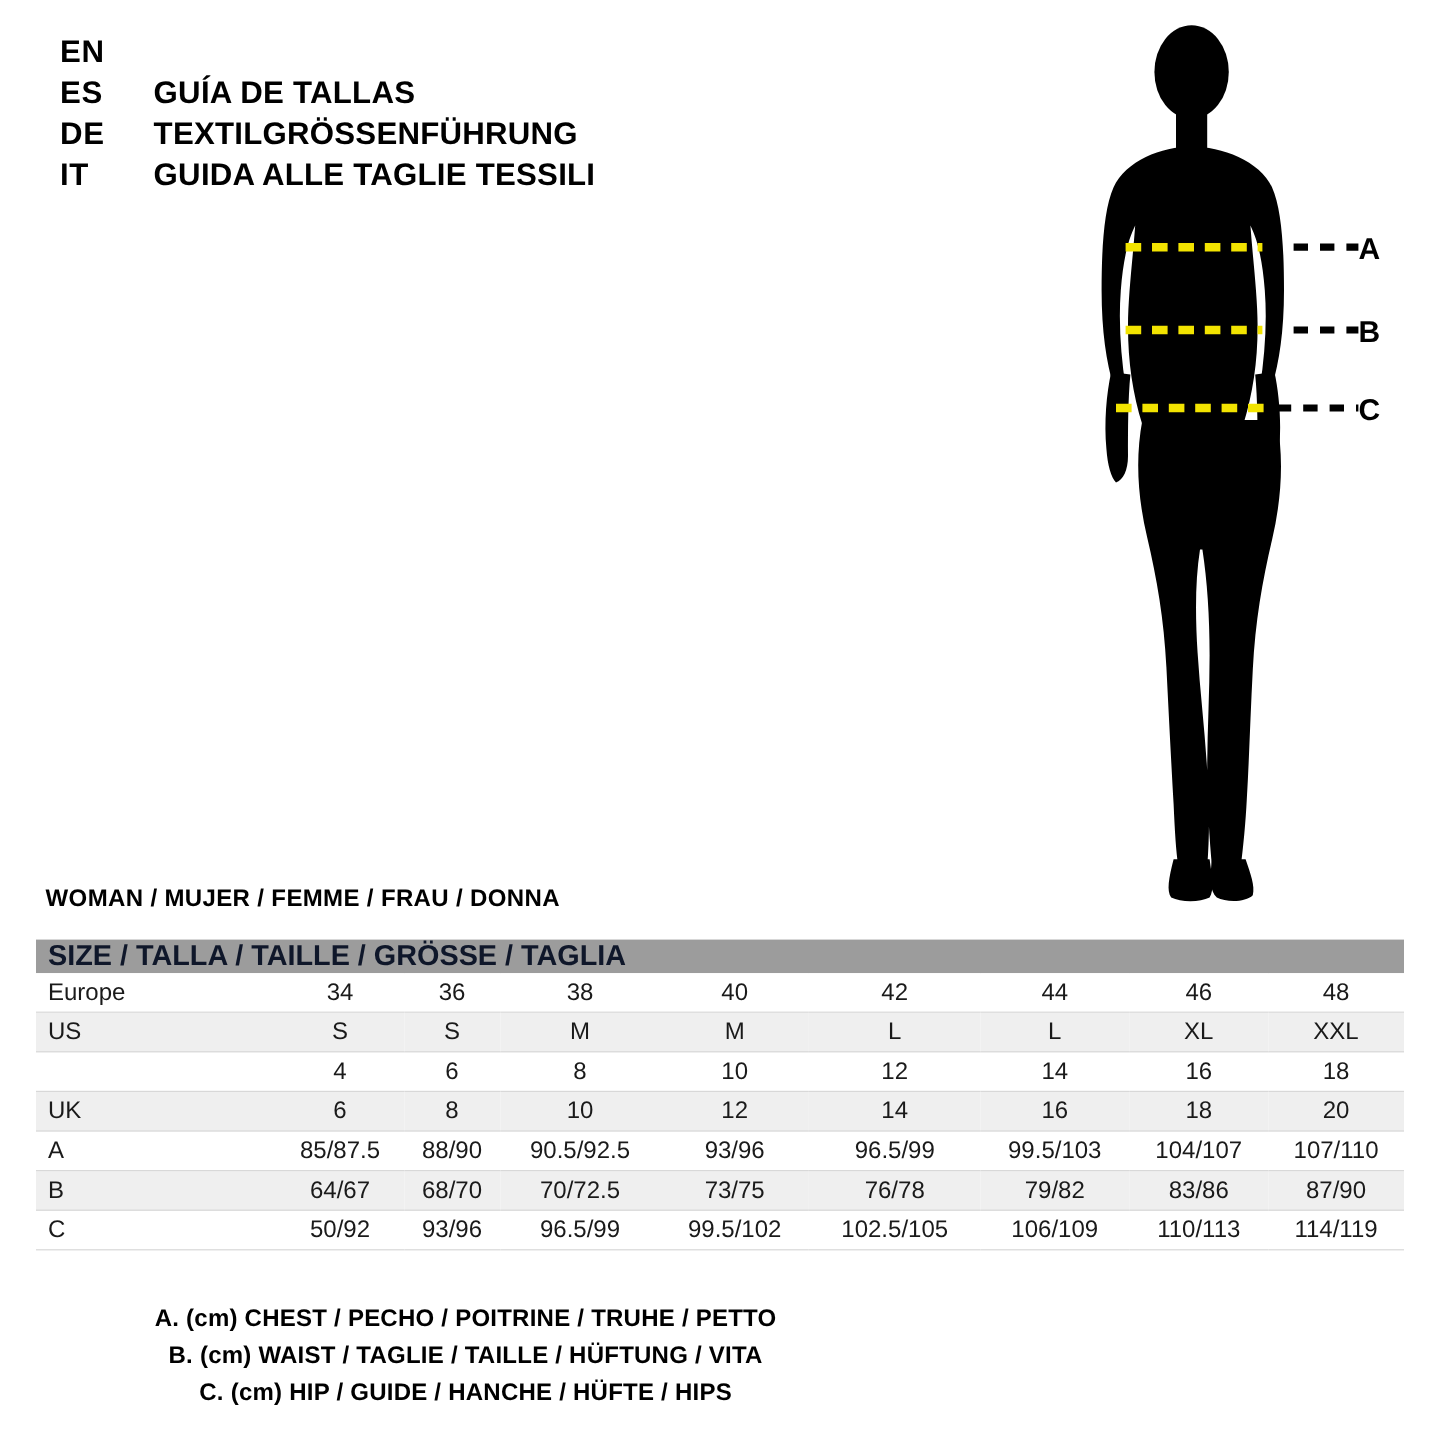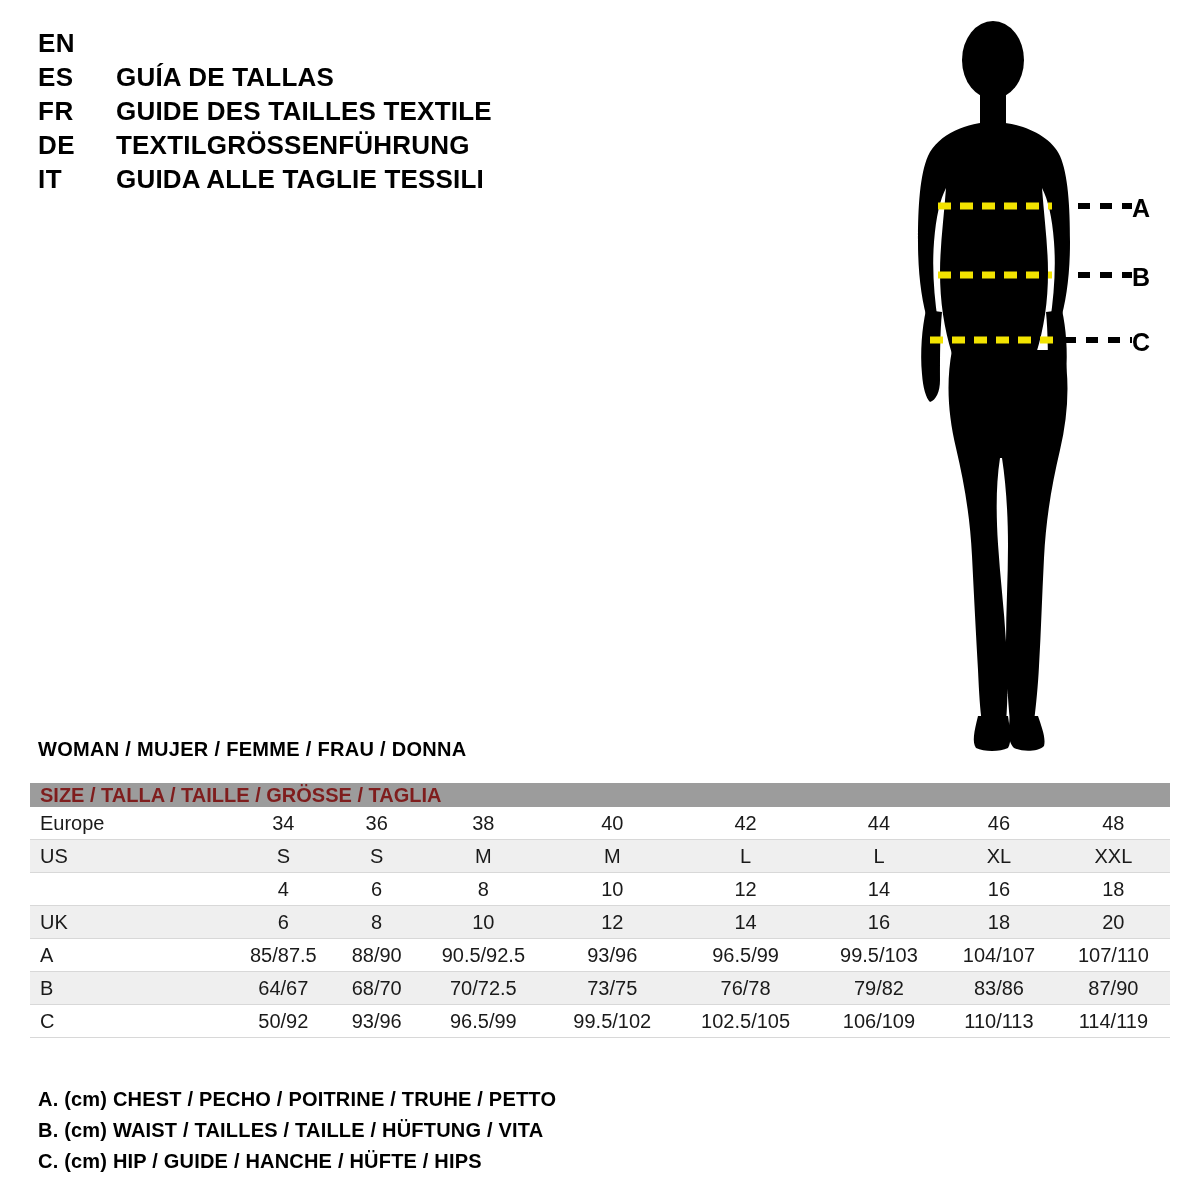--- a/index.html
+++ b/index.html
@@ -26,20 +26,21 @@
   .title-row {
     display: flex;
     align-items: baseline;
     height: 34px;
   }
   .lang-code {
     width: 78px;
     font-size: 26px;
     font-weight: bold;
     letter-spacing: 0.5px;
+    margin-left: 12px;
   }
   .lang-text {
     font-size: 26px;
     font-weight: bold;
     letter-spacing: 0.2px;
     white-space: nowrap;
   }
 
   
   #figure-area {
@@ -81,24 +82,24 @@
   }
   #size-table th, #size-table td {
     padding: 0;
     height: 32px;
     font-weight: normal;
     text-align: center;
     color: #1a1a1a;
   }
   #size-table tr.header-row th {
     background: #9c9c9c;
-    color: #7f1d1d;
+    color: #0f172a;
     text-align: left;
     font-weight: bold;
-    font-size: 20px;
+    font-size: 24px;
     padding-left: 10px;
     height: 24px;
   }
   #size-table td.row-label {
     text-align: left;
     padding-left: 10px;
     width: 190px;
   }
   #size-table tbody tr:nth-child(odd) {
     background: #ffffff;
@@ -109,43 +110,40 @@
   #size-table td {
     border-bottom: 1px solid #d8d8d8;
   }
 
   
   #footnotes {
     position: absolute;
     left: 38px;
     top: 1088px;
     width: 700px;
+    text-align: center;
   }
   .footnote {
     font-size: 20px;
     font-weight: bold;
     height: 31px;
     letter-spacing: 0.2px;
     white-space: nowrap;
   }
 </style>
 </head>
 <body>
 
 <div id="title-block">
   <div class="title-row">
     <span class="lang-code">EN</span>
   </div>
   <div class="title-row">
     <span class="lang-code">ES</span>
     <span class="lang-text">GUÍA DE TALLAS</span>
-  </div>
-  <div class="title-row">
-    <span class="lang-code">FR</span>
-    <span class="lang-text">GUIDE DES TAILLES TEXTILE</span>
   </div>
   <div class="title-row">
     <span class="lang-code">DE</span>
     <span class="lang-text">TEXTILGRÖSSENFÜHRUNG</span>
   </div>
   <div class="title-row">
     <span class="lang-code">IT</span>
     <span class="lang-text">GUIDA ALLE TAGLIE TESSILI</span>
   </div>
 </div>
@@ -311,15 +309,15 @@
       <td>102.5/105</td>
       <td>106/109</td>
       <td>110/113</td>
       <td>114/119</td>
     </tr>
   </tbody>
 </table>
 
 <div id="footnotes">
   <div class="footnote">A. (cm) CHEST / PECHO / POITRINE / TRUHE / PETTO</div>
-  <div class="footnote">B. (cm) WAIST / TAILLES / TAILLE / HÜFTUNG / VITA</div>
+  <div class="footnote">B. (cm) WAIST / TAGLIE / TAILLE / HÜFTUNG / VITA</div>
   <div class="footnote">C. (cm) HIP / GUIDE / HANCHE / HÜFTE / HIPS</div>
 </div>
 
 </body></html>

